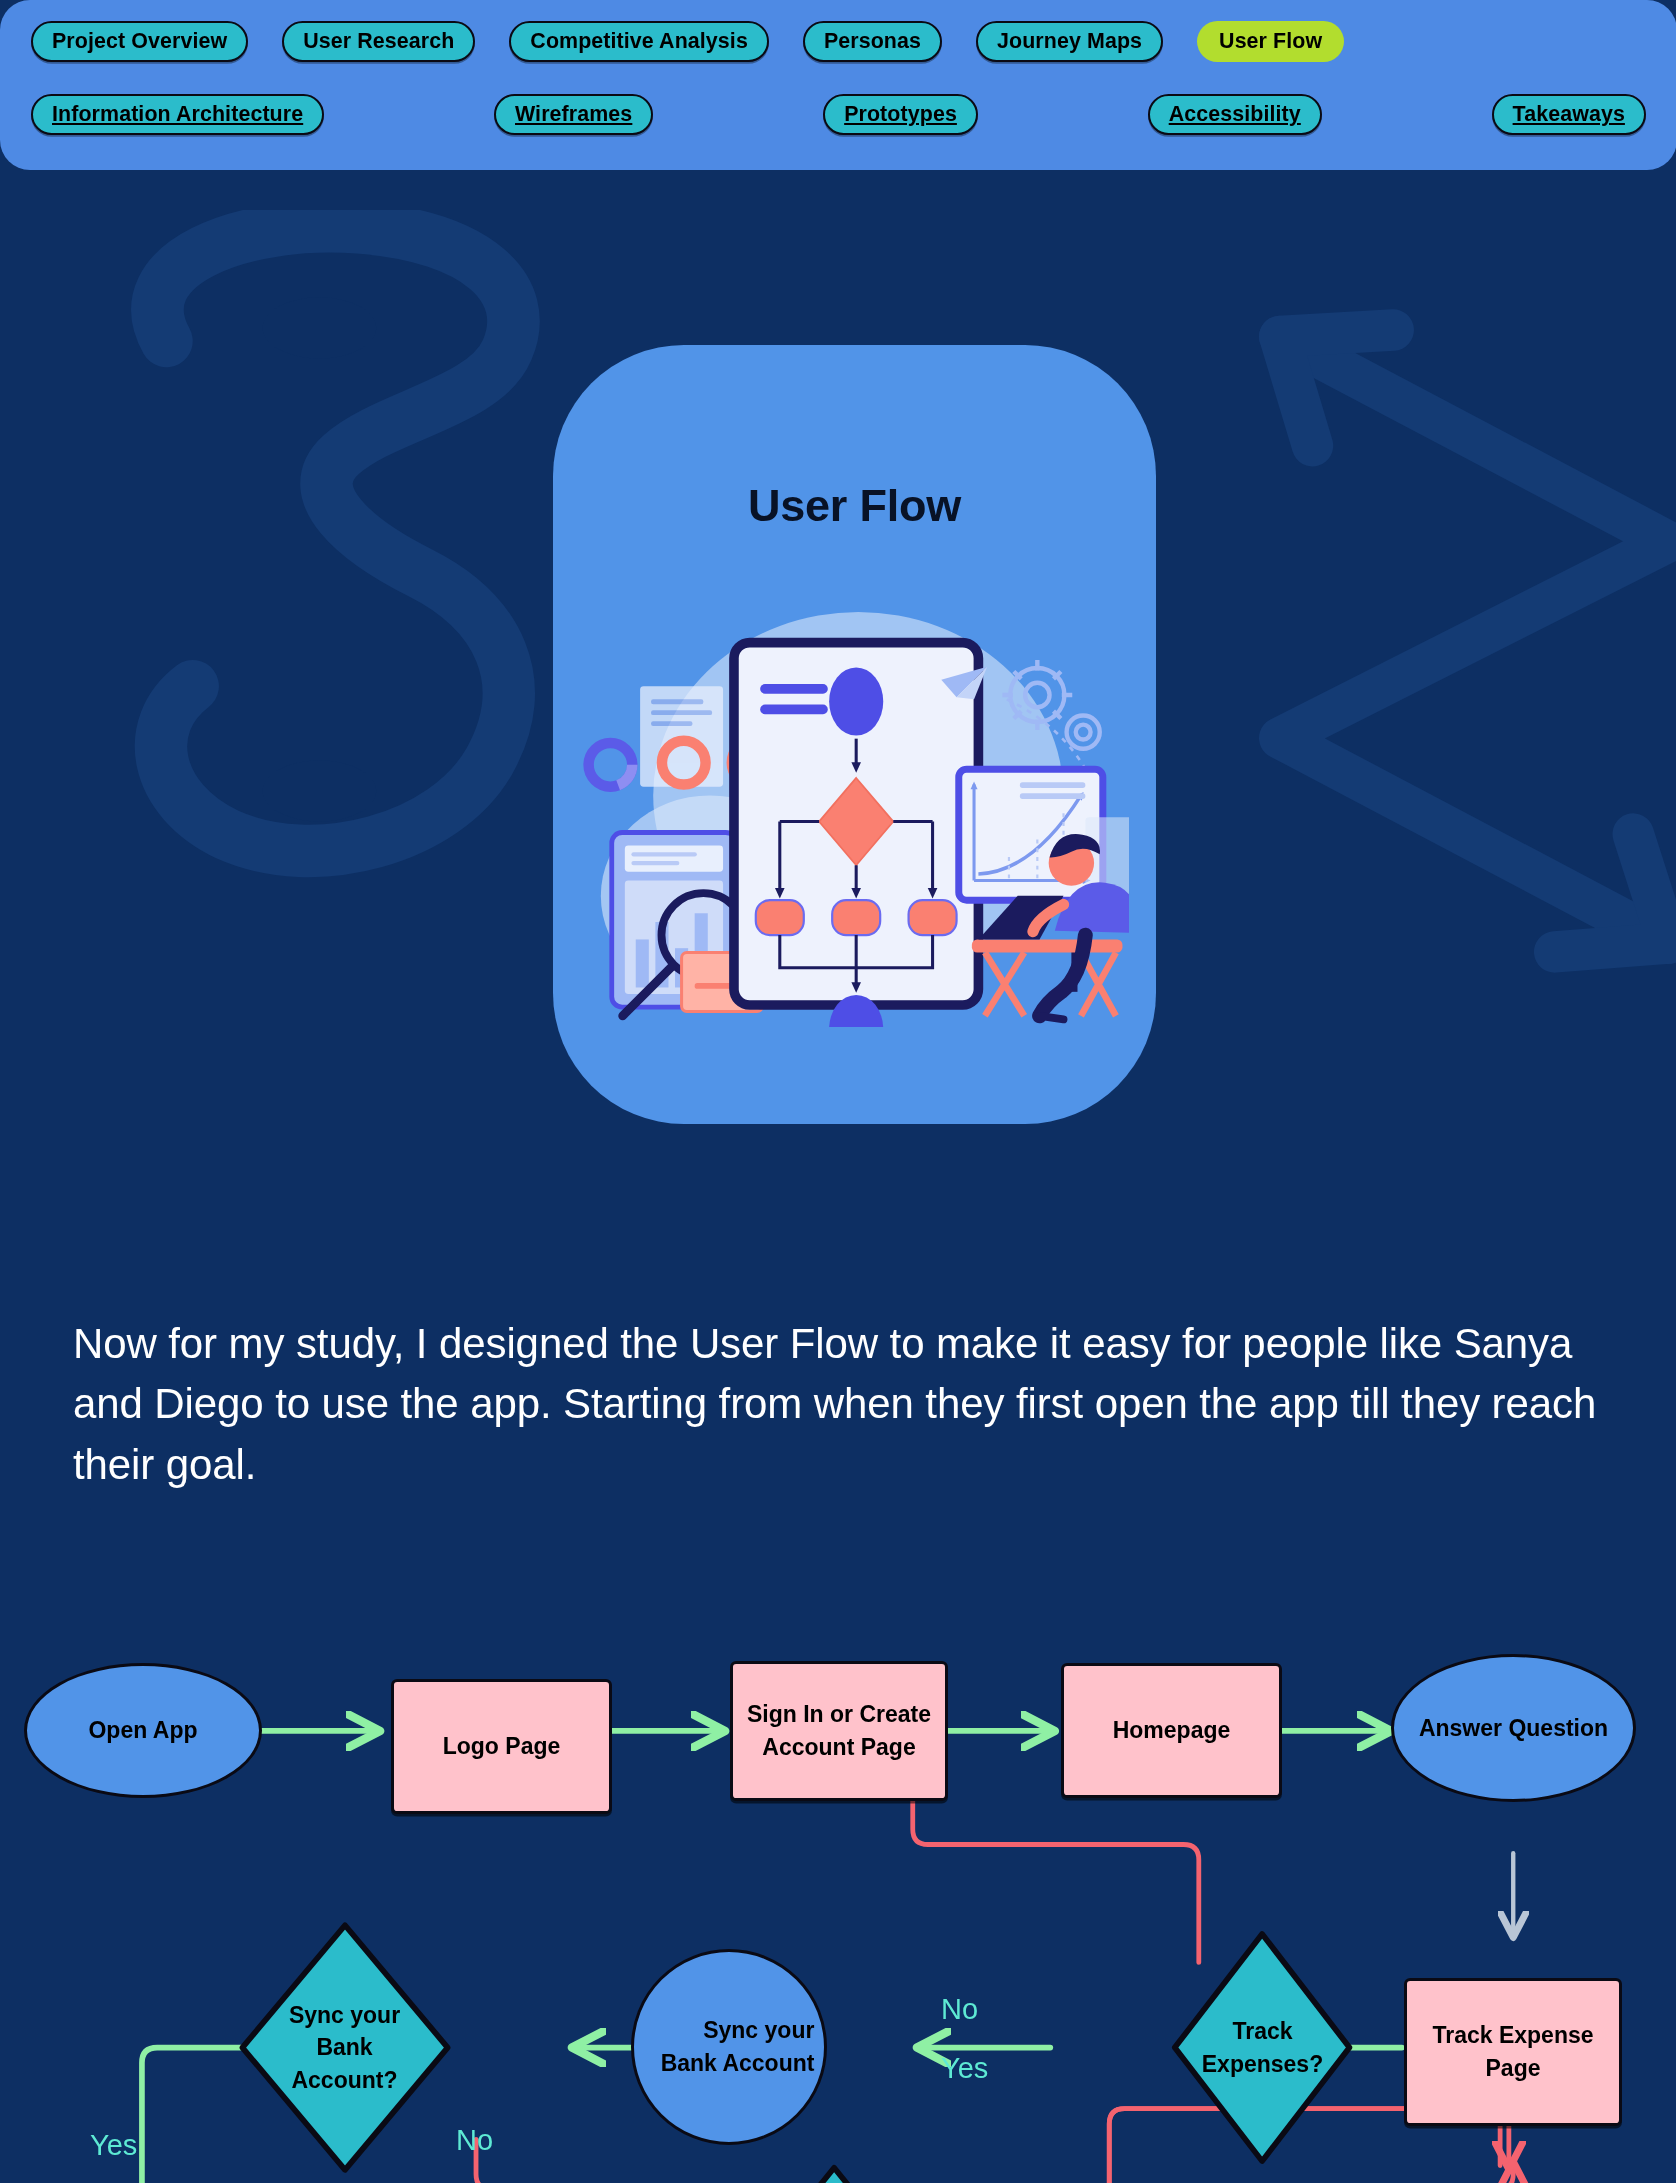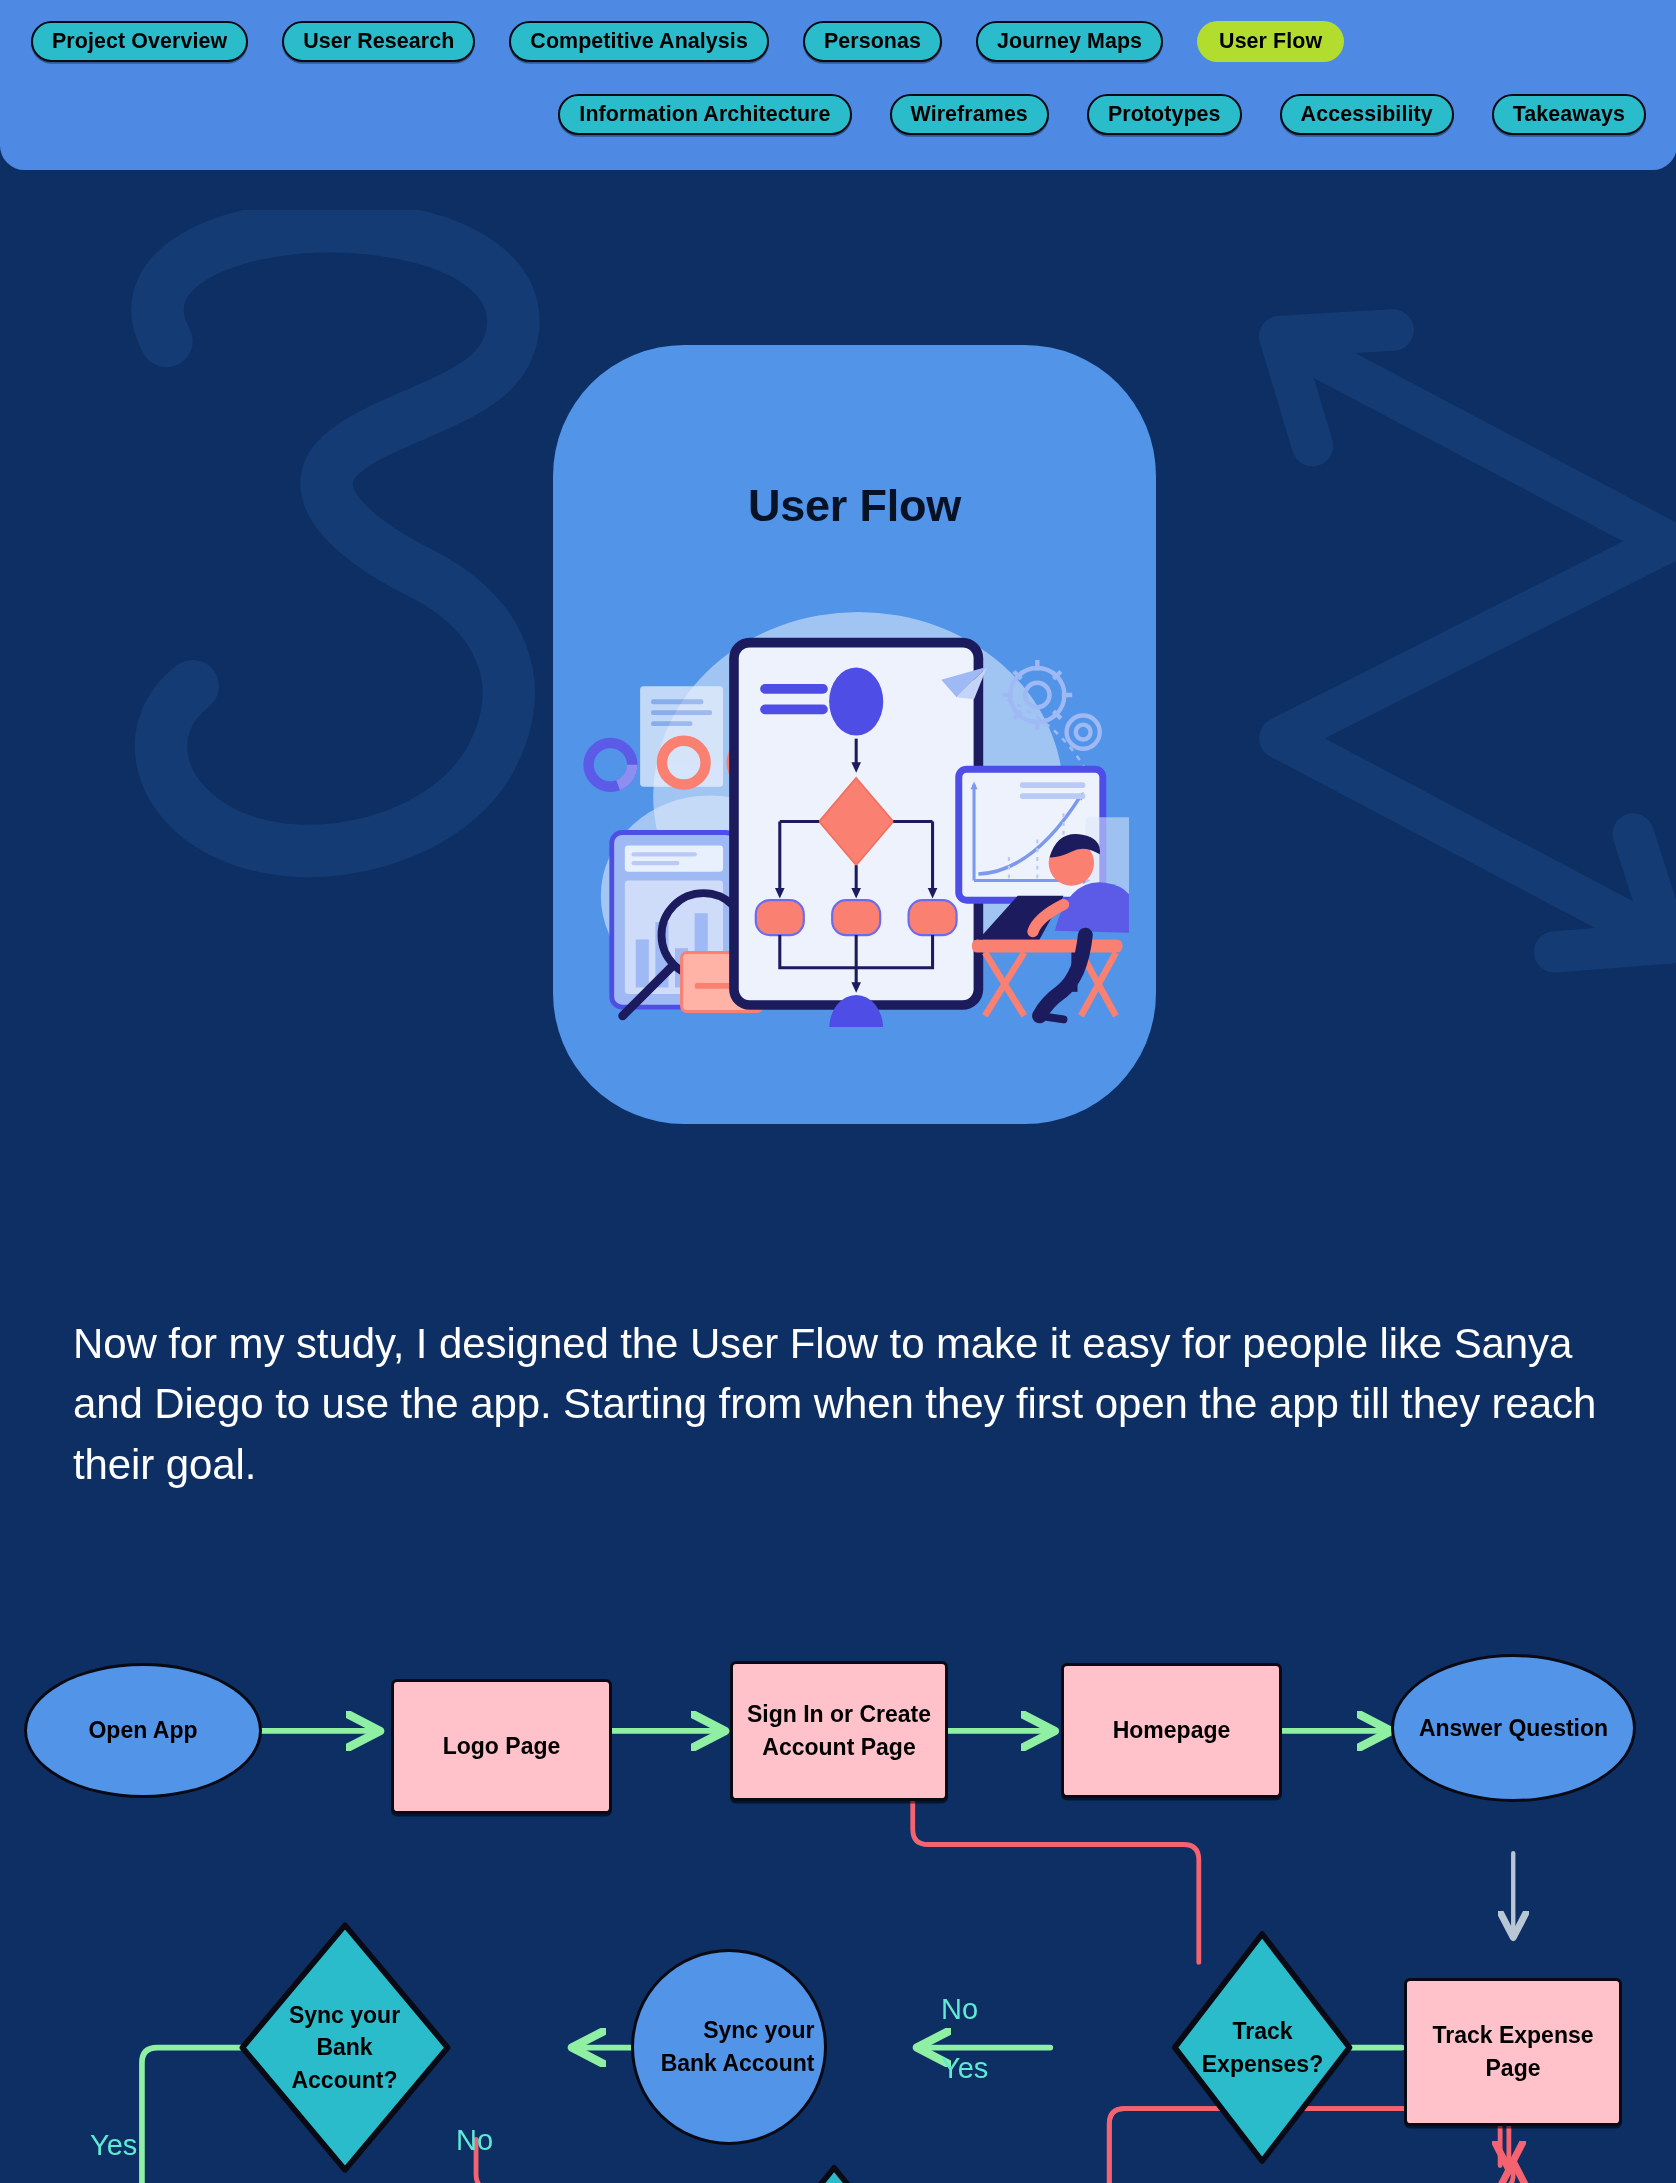--- a/index.html
+++ b/index.html
@@ -23,29 +23,30 @@
   #tabbar {
     position: absolute;
     left: 0; top: 0;
     width: 1677px;
     height: 170px;
     background: #4e8ae4;
     border-bottom-left-radius: 24.5px;
     border-bottom-right-radius: 24.5px;
     padding: 17.5px 31px 0 31px;
     z-index: 30;
+    border-radius: 30px;
   }
   .tab-row {
     display: flex;
     align-items: center;
     gap: 0;
     height: 48px;
   }
   .tab-row.row1 { justify-content: flex-start; }
-  .tab-row.row2 { justify-content: flex-end; margin-top: 25px; }
+  .tab-row.row2 { justify-content: space-between; margin-top: 25px; text-decoration: underline; }
 
   .tab {
     display: inline-flex;
     align-items: center;
     justify-content: center;
     height: 41px;
     padding: 0 19px;
     border-radius: 436px;
     background: #2bbccb;
     border: 2.6px solid #0a0a14;

